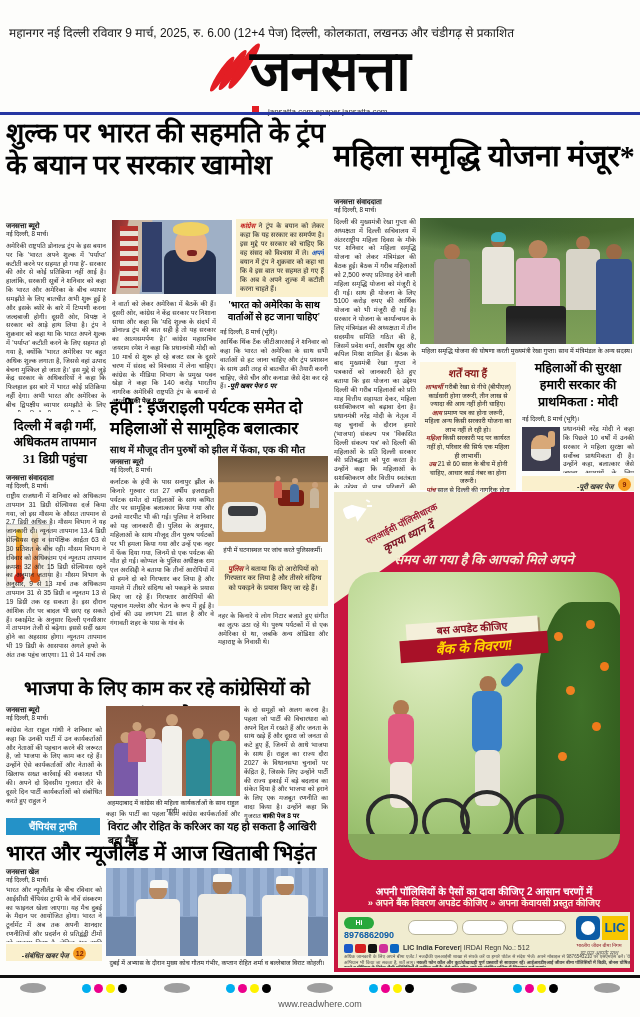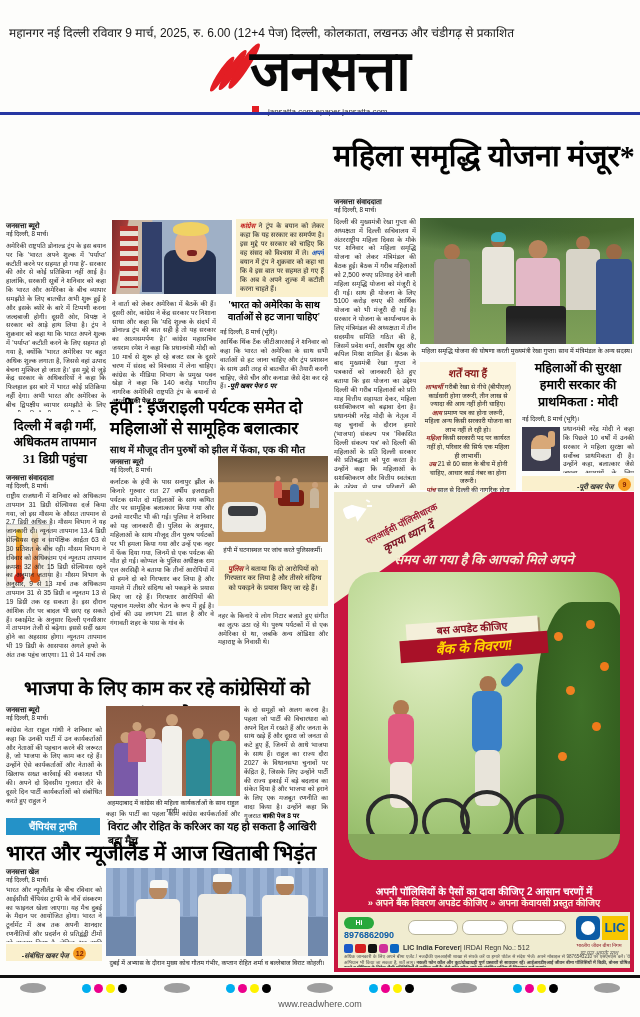--- a/index.html
+++ b/index.html
@@ -44,20 +44,21 @@
     </div>
   </div>
   <div class="ab ser" style="left:250px;top:30px;width:230px;font-size:56px;font-weight:bold;color:#090909;letter-spacing:-1px;">जनसत्ता</div>
 
   <div class="ab" style="left:0;top:100px;width:640px;text-align:center;">
     <span style="display:inline-block;width:7px;height:7px;background:#e31e24;vertical-align:middle;margin-right:4px;"></span>
     <span style="font-size:8px;color:#333;">jansatta.com  epaper.jansatta.com</span>
   </div>
   <div class="ab" style="left:0;top:112px;width:640px;height:3px;background:#2636a2;"></div>
 
+  <div class="ab ser" style="left:6px;top:118px;width:324px;font-size:27px;font-weight:bold;line-height:1.17;color:#040404;">शुल्क पर भारत की सहमति के ट्रंप के बयान पर सरकार खामोश</div>
 
   <div class="ab" style="left:6px;top:222px;width:100px;">
     <div class="by">जनसत्ता ब्यूरो</div>
     <div class="dt">नई दिल्ली, 8 मार्च।</div>
   </div>
   <div class="ab bd" style="left:6px;top:242px;width:100px;height:170px;">अमेरिकी राष्ट्रपति डोनाल्ड ट्रंप के इस बयान पर कि 'भारत अपने शुल्क में 'पर्याप्त' कटौती करने पर सहमत हो गया है'- सरकार की ओर से कोई प्रतिक्रिया नहीं आई है। हालांकि, सरकारी सूत्रों ने शनिवार को कहा कि भारत और अमेरिका के बीच व्यापार समझौते के लिए बातचीत अभी शुरू हुई है और इसके ब्योरे के बारे में टिप्पणी करना जल्दबाजी होगी। दूसरी ओर, विपक्ष ने सरकार को आड़े हाथ लिया है। ट्रंप ने शुक्रवार को कहा था कि भारत अपने शुल्क में 'पर्याप्त' कटौती करने के लिए सहमत हो गया है, क्योंकि 'भारत अमेरिका पर बहुत अधिक शुल्क लगाता है, जिससे वहां उत्पाद बेचना मुश्किल हो जाता है।' इस मुद्दे से जुड़े केंद्र सरकार के अधिकारियों ने कहा कि फिलहाल इस बारे में भारत कोई प्रतिक्रिया नहीं देगा। अभी भारत और अमेरिका के बीच द्विपक्षीय व्यापार समझौते के लिए बातचीत की तैयारी चल रही है। वाणिज्य मंत्री पीयूष गोयल</div>
 
   <div class="photo" style="left:112px;top:220px;width:120px;height:74px;background:linear-gradient(100deg,#7d2b2b 0%,#a83b38 12%,#cdb9a6 13% 30%,#9fb0c6 31% 100%);">
     <div class="ab" style="left:8px;top:6px;width:18px;height:62px;background:repeating-linear-gradient(#b5322d 0 5px,#e8e2d6 5px 10px);"></div>
     <div class="ab" style="left:30px;top:2px;width:20px;height:70px;background:#32406b;"></div>

